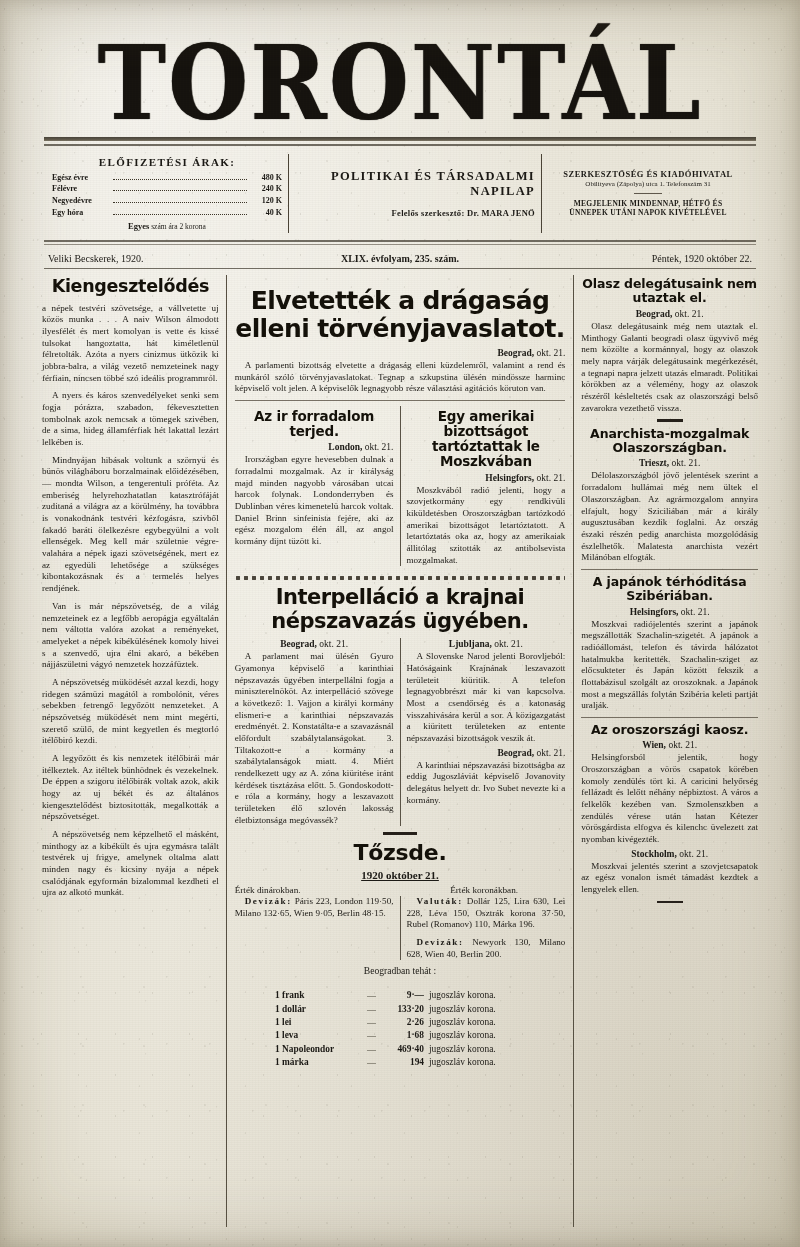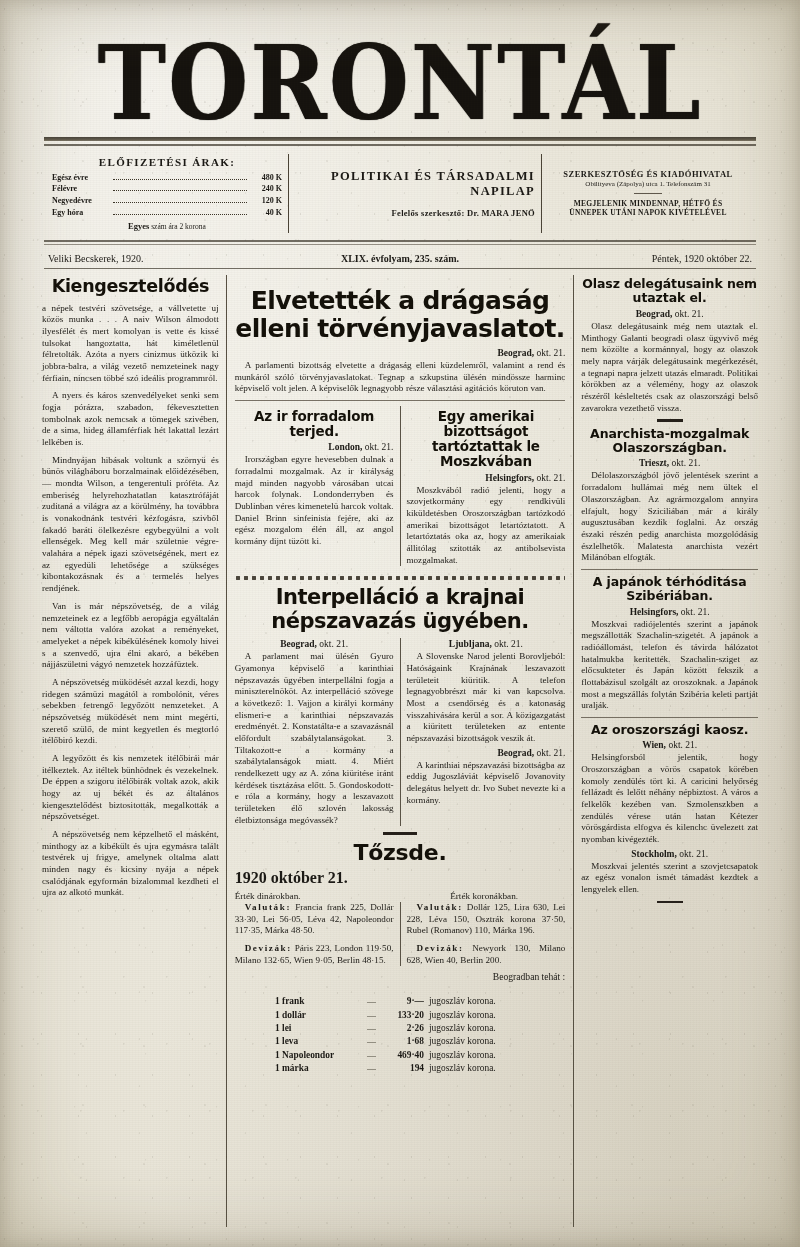--- a/index.html
+++ b/index.html
@@ -139,30 +139,30 @@
     height:9px;margin:5px 0 3px 0;
     background-image:radial-gradient(circle at 3px 7px, #2e281e 2.1px, rgba(0,0,0,0) 2.4px);
     background-size:8px 9px;background-repeat:repeat-x;
     opacity:.85;
   }
   .sep-dash{width:34px;height:3px;background:#25201a;margin:6px auto 6px auto;}
   .sep-dash.sm{width:26px;height:2.5px;margin:5px auto;}
   .rule-col{height:1px;background:#5a5346;margin:5px 0;opacity:.8;}
 
   
-  .tz-date{font-weight:bold;font-size:16px;margin:0 0 4px 0;}
+  .tz-date{text-align:center;font-weight:bold;font-size:11px;margin:0 0 4px 0;text-decoration:underline;}
   .tz-head{display:flex;font-size:9.2px;margin-bottom:1px;}
   .tz-head .a{width:50%;padding-right:6px;}
   .tz-head .b{width:50%;text-align:center;}
   .tz-cols{display:flex;}
   .tz-cols .tc{width:50%;}
   .tz-cols .tc1{padding-right:6px;border-right:1px solid #5a5346;}
   .tz-cols .tc2{padding-left:6px;}
   .tz-lbl{font-weight:bold;letter-spacing:1.6px;}
-  .tz-sub{text-align:right;font-size:9.6px;margin:5px 0 3px 0;}
+  .tz-sub{text-align:center;font-size:9.6px;margin:5px 0 3px 0;}
   .rate-table{margin:13px auto;font-size:9.4px;width:250px;}
   .rate-row{display:flex;align-items:baseline;line-height:1.42;}
   .rate-name{width:92px;font-weight:bold;white-space:nowrap;}
   .rate-dash{flex:1;color:#2a2419;letter-spacing:3px;font-size:9px;text-align:center;overflow:hidden;white-space:nowrap;}
   .rate-val{width:40px;text-align:right;font-weight:bold;white-space:nowrap;}
   .rate-cur{width:96px;text-align:left;padding-left:5px;white-space:nowrap;}
 
   
   #speckle{
     position:absolute;inset:0;pointer-events:none;opacity:.20;
@@ -317,21 +317,20 @@
       <div class="art-head h-tozsde">Tőzsde.</div>
       <div class="tz-date">1920 október 21.</div>
 
       <div class="tz-head">
         <div class="a">Érték dinárokban.</div>
         <div class="b">Érték koronákban.</div>
       </div>
 
       <div class="tz-cols">
         <div class="tc tc1">
-          <p class="bodytext"><span class="tz-lbl">Valuták:</span> <span>Francia frank 225, Dollár 33·30, Lei 56·05, Léva 42, Napoleondor 117·35, Márka 48·50.</span></p>
           <p class="bodytext"><span class="tz-lbl">Devizák:</span> <span>Páris 223, London 119·50, Milano 132·65, Wien 9·05, Berlin 48·15.</span></p>
         </div>
         <div class="tc tc2">
           <p class="bodytext"><span class="tz-lbl">Valuták:</span> <span>Dollár 125, Lira 630, Lei 228, Léva 150, Osztrák korona 37·50, Rubel (Romanov) 110, Márka 196.</span></p>
           <p class="bodytext"><span class="tz-lbl">Devizák:</span> <span>Newyork 130, Milano 628, Wien 40, Berlin 200.</span></p>
         </div>
       </div>
 
       <div class="tz-sub">Beogradban tehát :</div>
 

